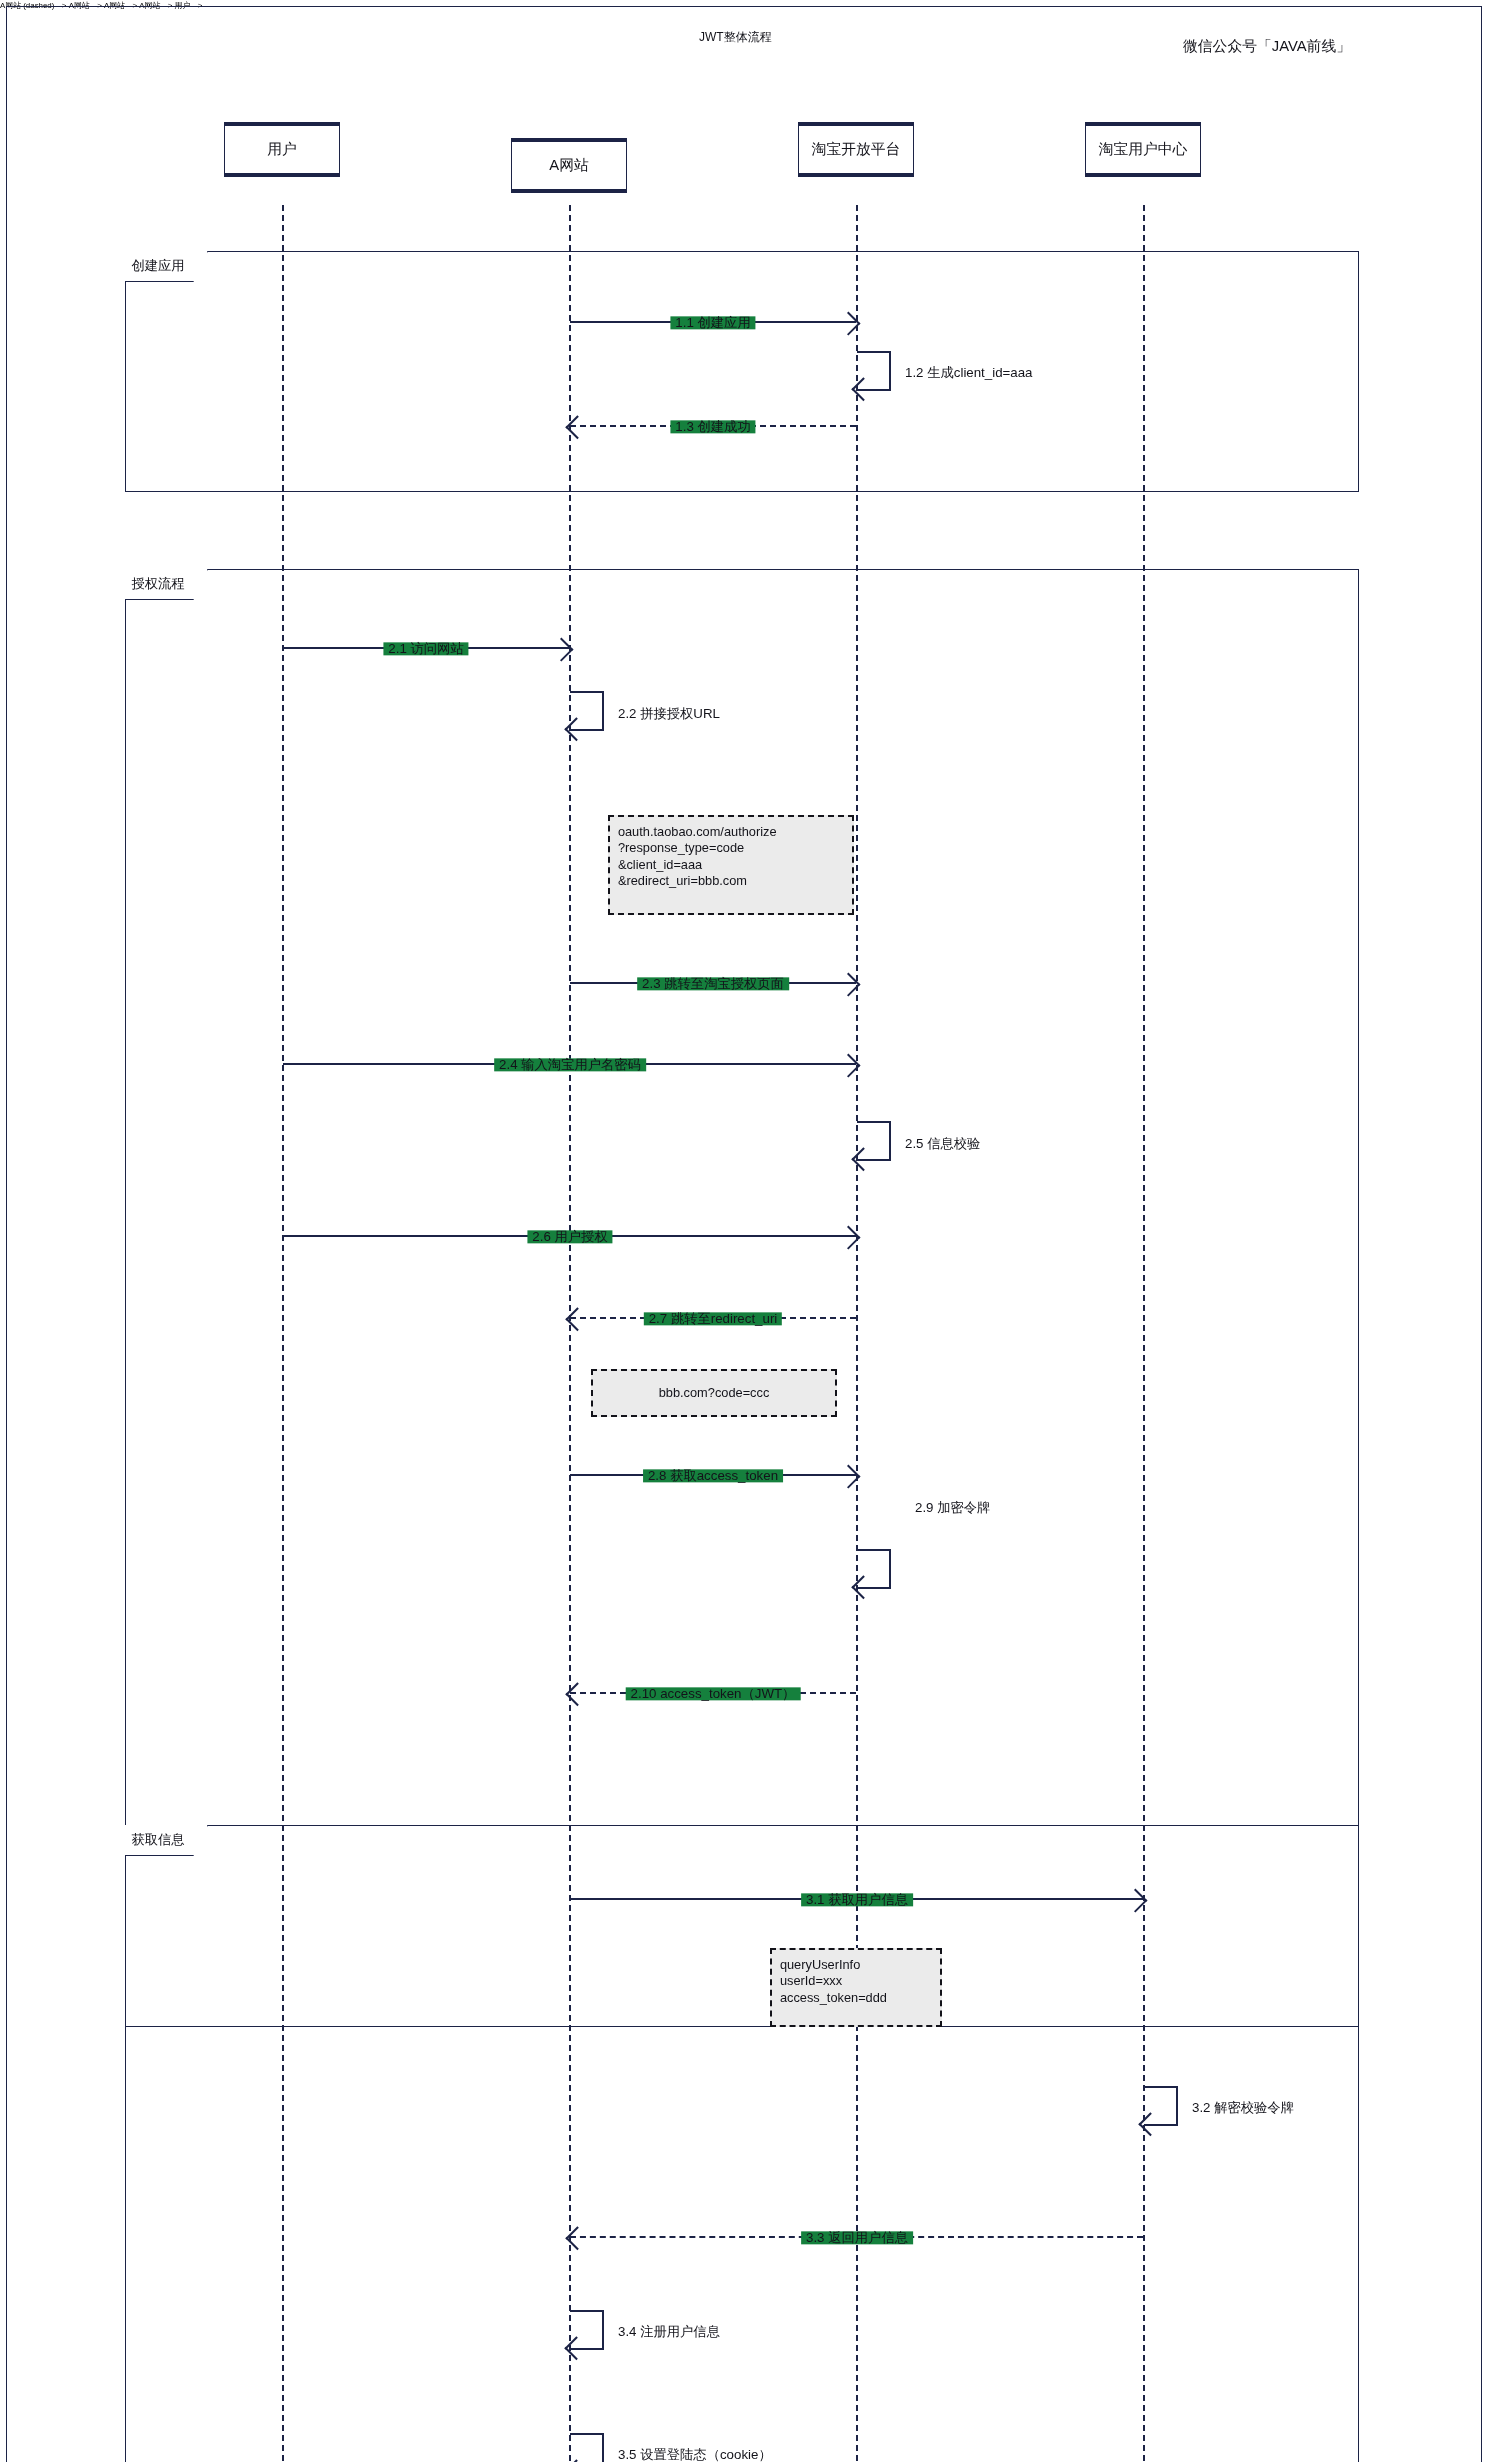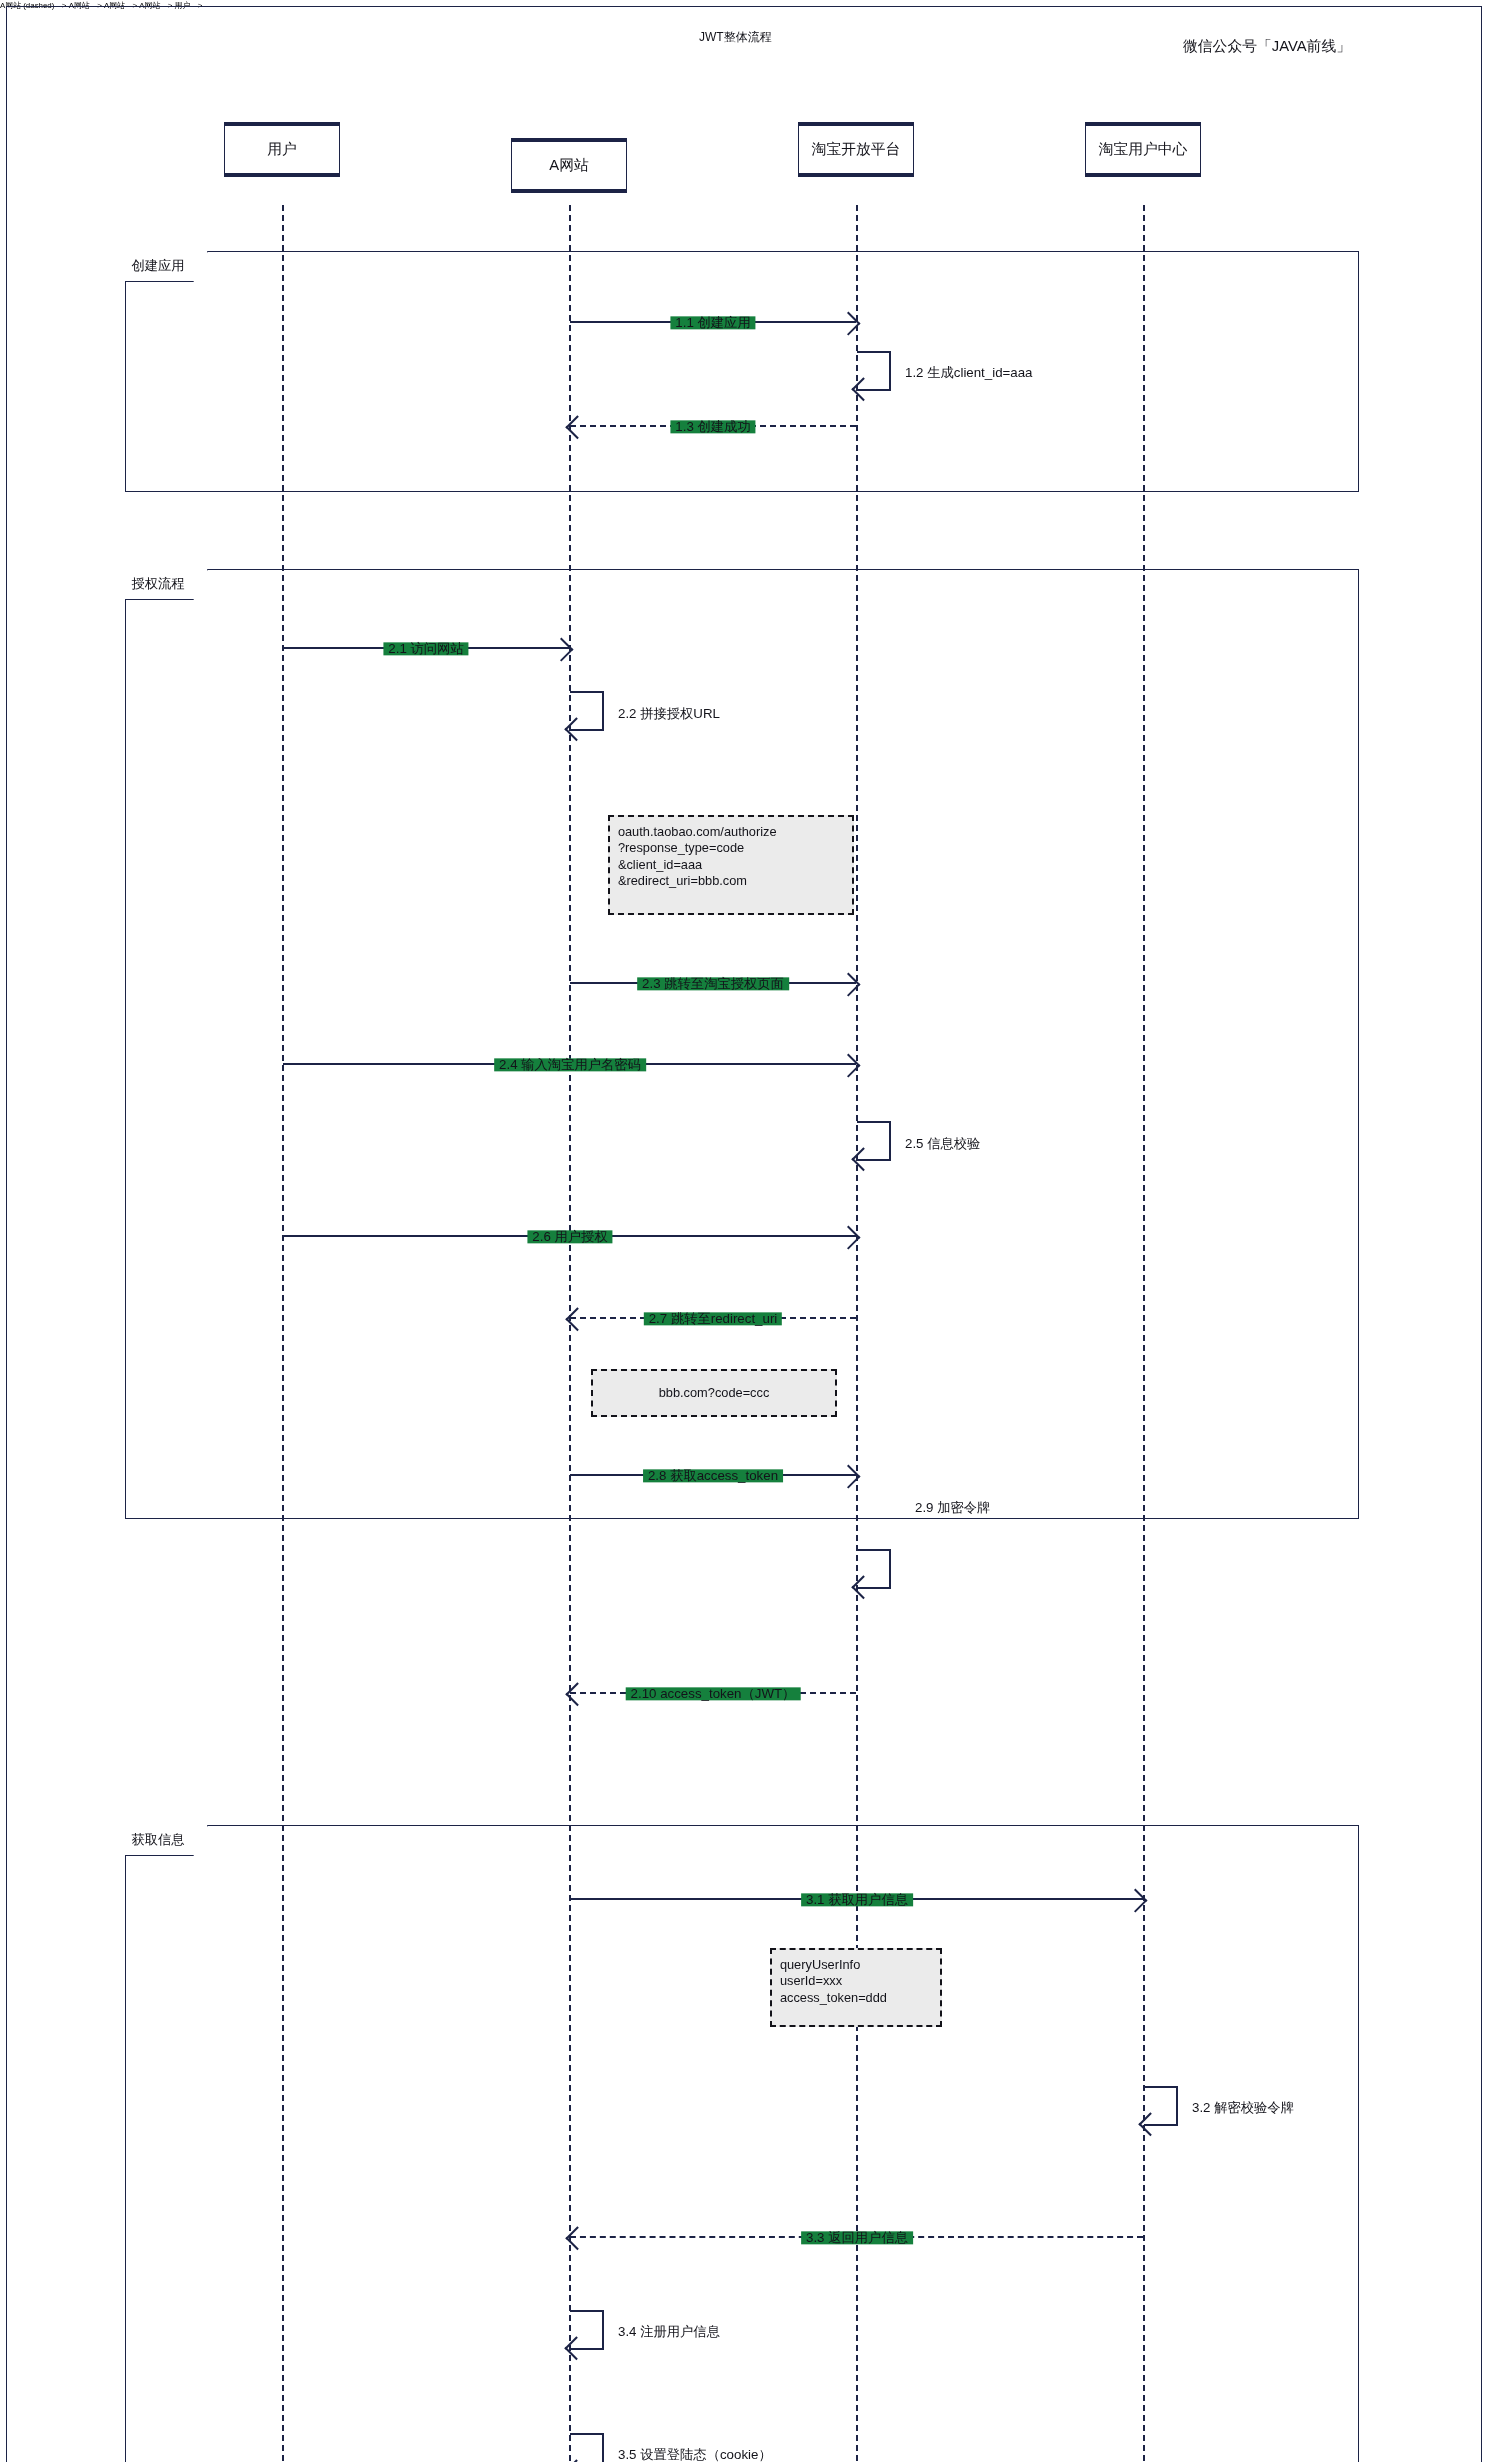--- a/index.html
+++ b/index.html
@@ -220,21 +220,21 @@
   </div>
   <div class="self-label" style="left:905px; top:365px;">1.2 生成client_id=aaa</div>
 
    A网站 (dashed) --&gt;
   <div class="msg dashed" style="left:570px; top:425px; width:286px;">
     <div class="arrowhead left"></div>
     <div class="msg-label" style="left:143px; top:0;">1.3 创建成功</div>
   </div>
 
   
-  <div class="fragment" style="left:125px; top:569px; width:1234px; height:950px;">
+  <div class="fragment" style="left:125px; top:569px; width:1234px; height:1458px;">
     <div class="fragment-label-box">
       <span>授权流程</span>
     </div>
   </div>
 
   
   <div class="msg" style="left:283px; top:647px; width:286px;">
     <div class="arrowhead right"></div>
     <div class="msg-label" style="left:143px; top:0;">2.1 访问网站</div>
   </div>

